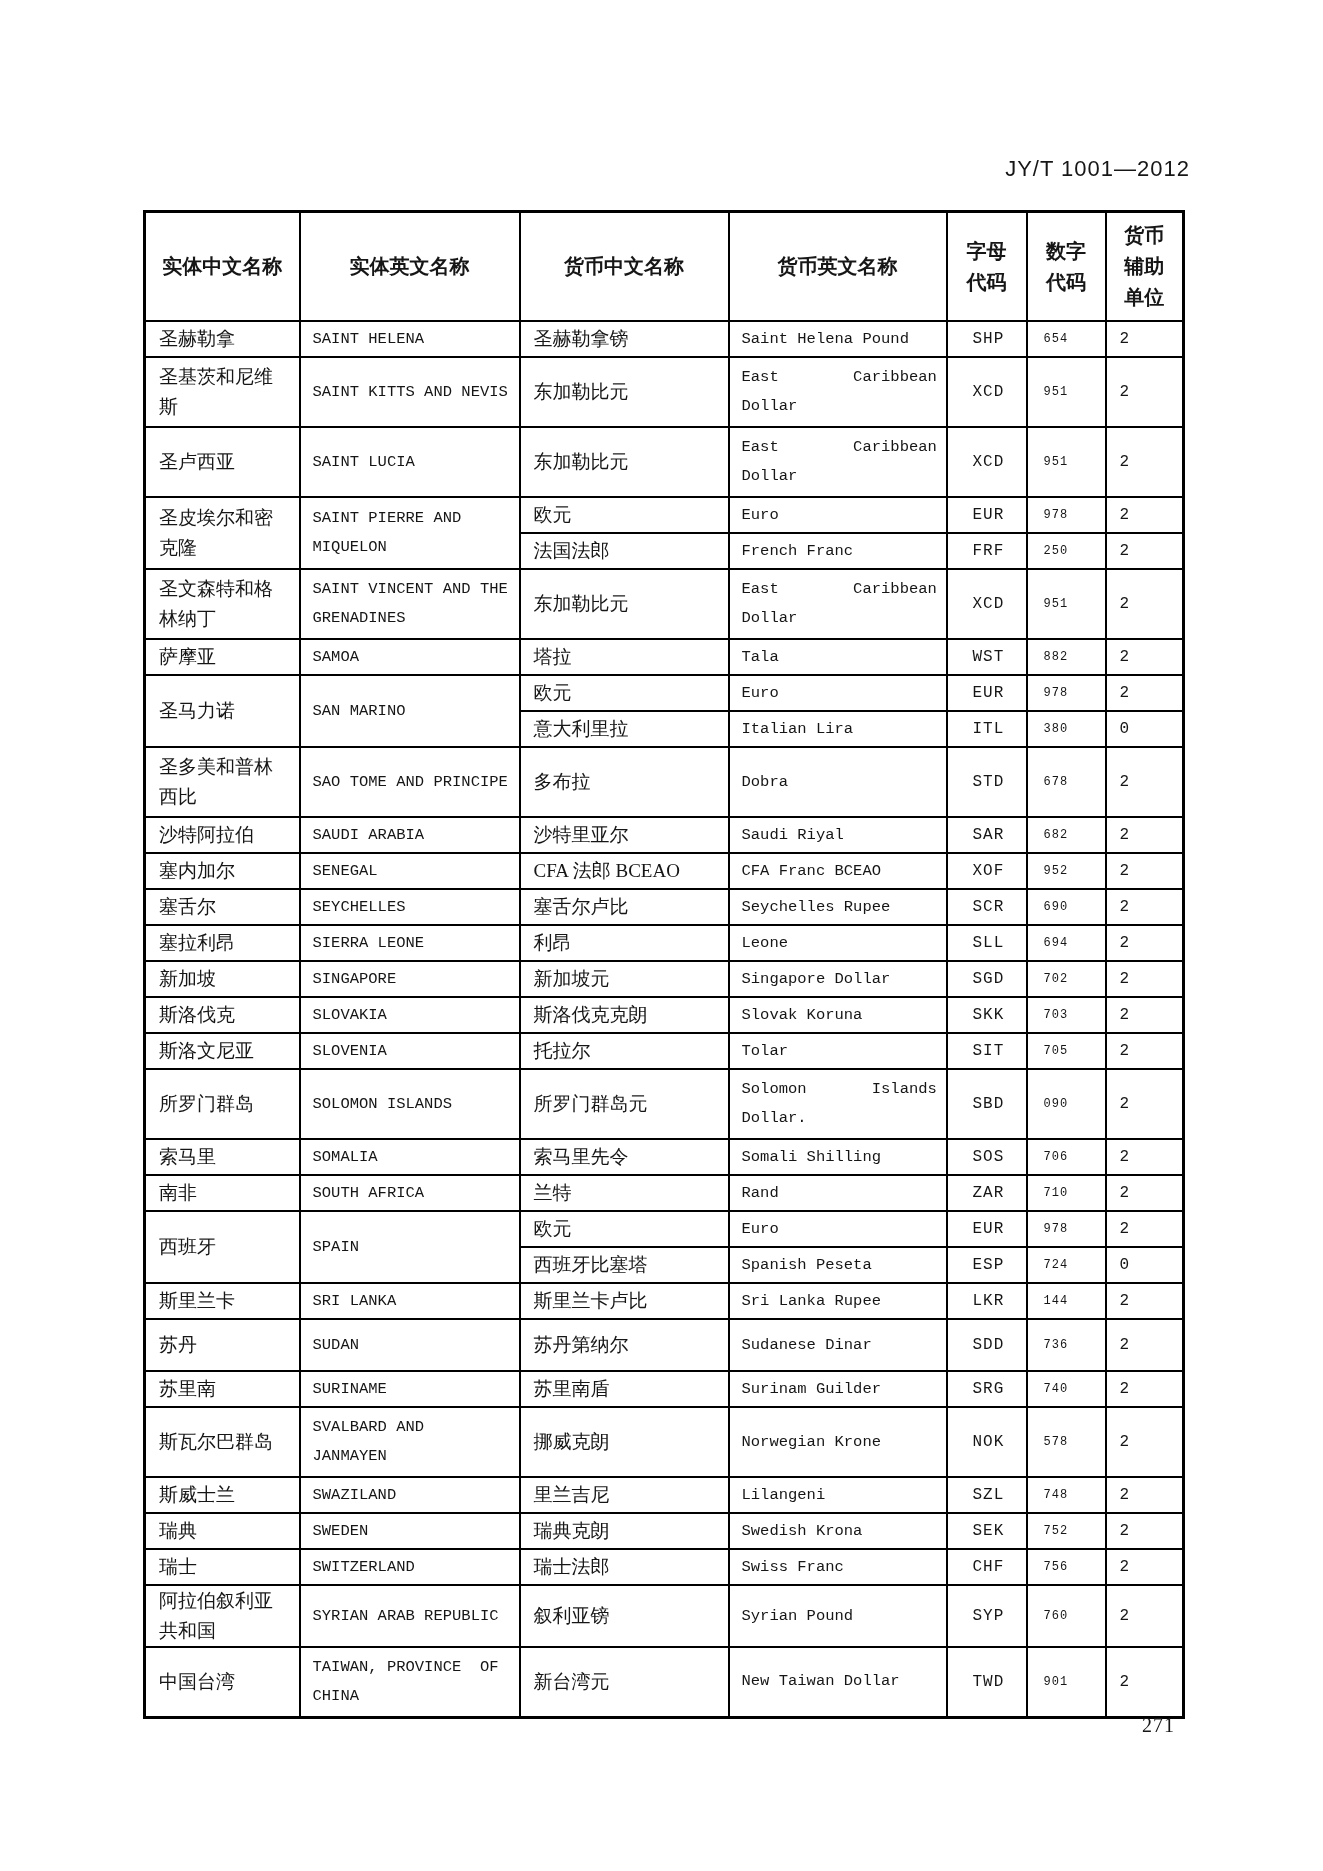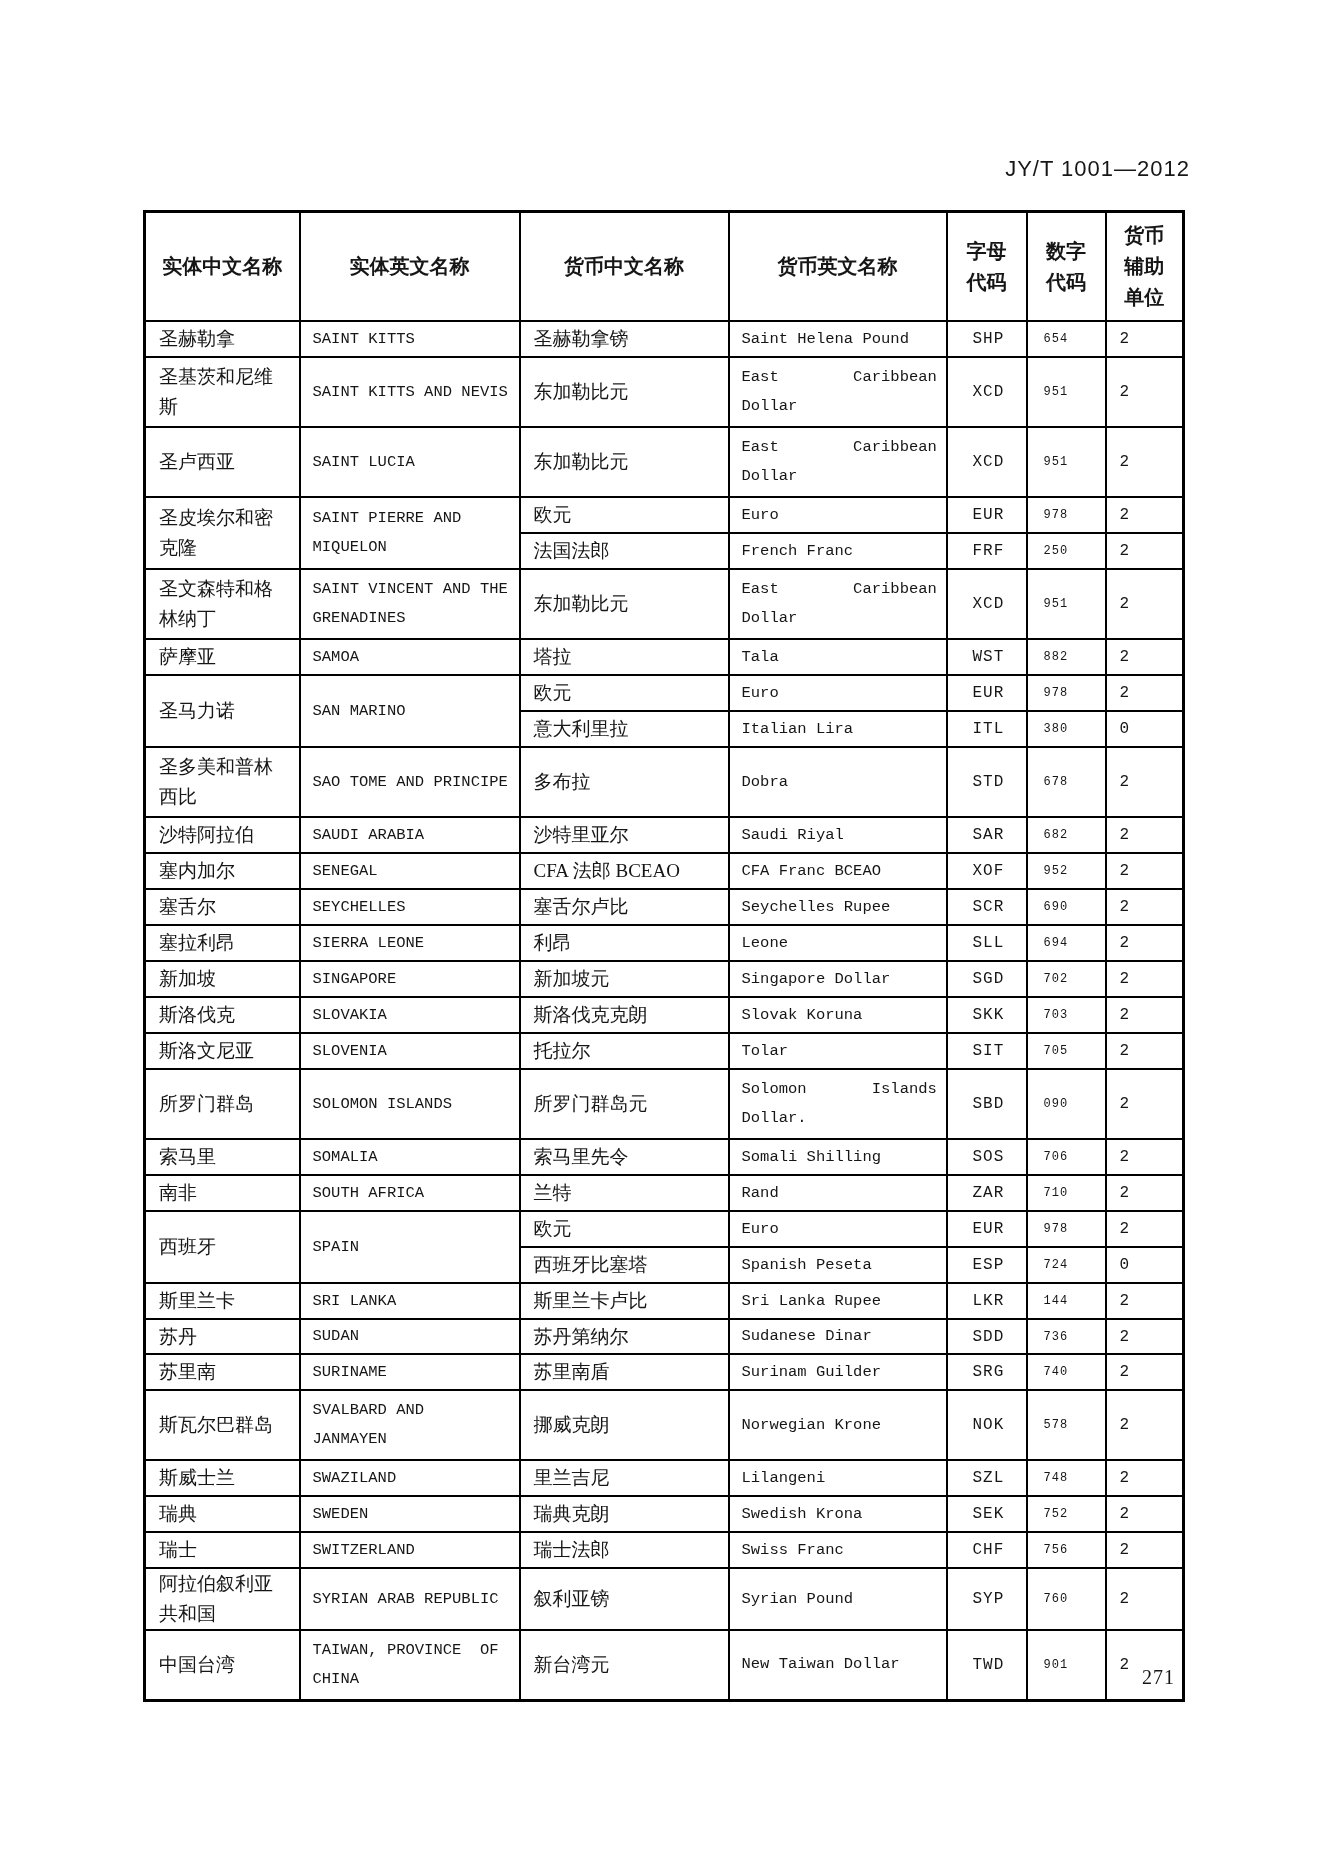--- a/index.html
+++ b/index.html
@@ -7,21 +7,21 @@
     position:relative;width:1323px;height:1871px;background:#ffffff;
     overflow:hidden;margin:0 auto;color:#111;
     font-family:"Liberation Serif","DejaVu Serif",serif;
   }
   .doc-code{
     position:absolute;top:156px;right:133px;
     font-family:"Liberation Sans","DejaVu Sans",sans-serif;
     font-size:22px;letter-spacing:1px;color:#161616;
   }
   .page-num{
-    position:absolute;top:1666px;right:148px;
+    position:absolute;top:1714px;right:148px;
     font-family:"Liberation Serif","DejaVu Serif",serif;
     font-size:20px;letter-spacing:1px;color:#161616;
   }
   table.tbl{
     position:absolute;left:143px;top:210px;
     border-collapse:collapse;table-layout:fixed;
     border:3px solid #000;
   }
   .tbl th,.tbl td{
     border:2px solid #000;
@@ -85,21 +85,21 @@
         <th>数字
 代码</th>
         <th>货币
 辅助
 单位</th>
       </tr>
     </thead>
     <tbody id="tbody">
         <tr style="height: 36px;">
           <td class="cn">圣赫勒拿</td>
-          <td class="en">SAINT KITTS</td>
+          <td class="en">SAINT HELENA</td>
           <td class="cn">圣赫勒拿镑</td>
           <td class="en">Saint Helena Pound</td>
           <td class="code">SHP</td>
           <td class="num">654</td>
           <td class="minor">2</td>
         </tr>
         <tr style="height: 70px;">
           <td class="cn">圣基茨和尼维
 斯</td>
           <td class="en">SAINT KITTS AND NEVIS</td>
@@ -294,21 +294,21 @@
         </tr>
         <tr style="height: 36px;">
           <td class="cn">斯里兰卡</td>
           <td class="en">SRI LANKA</td>
           <td class="cn">斯里兰卡卢比</td>
           <td class="en">Sri Lanka Rupee</td>
           <td class="code">LKR</td>
           <td class="num">144</td>
           <td class="minor">2</td>
         </tr>
-        <tr style="height: 35px;">
+        <tr style="height: 52px;">
           <td class="cn">苏丹</td>
           <td class="en">SUDAN</td>
           <td class="cn">苏丹第纳尔</td>
           <td class="en">Sudanese Dinar</td>
           <td class="code">SDD</td>
           <td class="num">736</td>
           <td class="minor">2</td>
         </tr>
         <tr style="height: 36px;">
           <td class="cn">苏里南</td>

